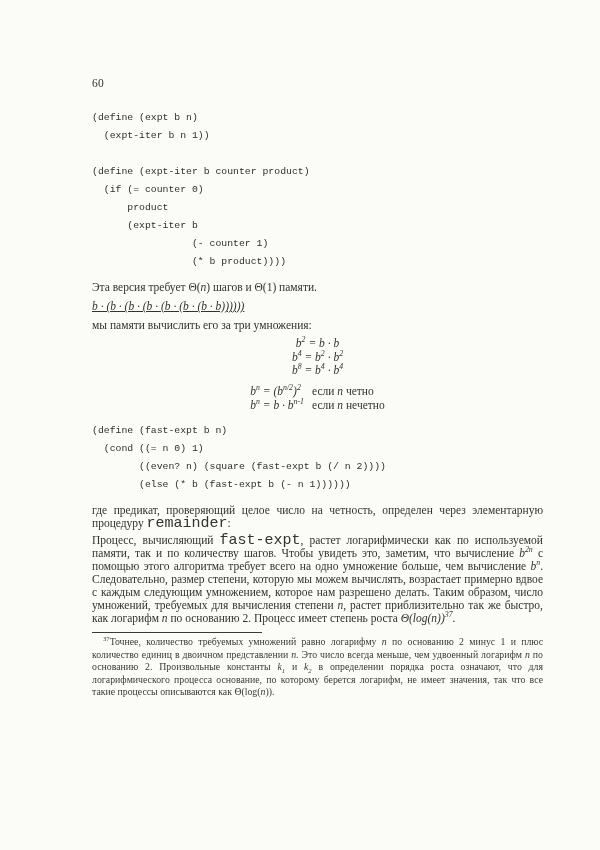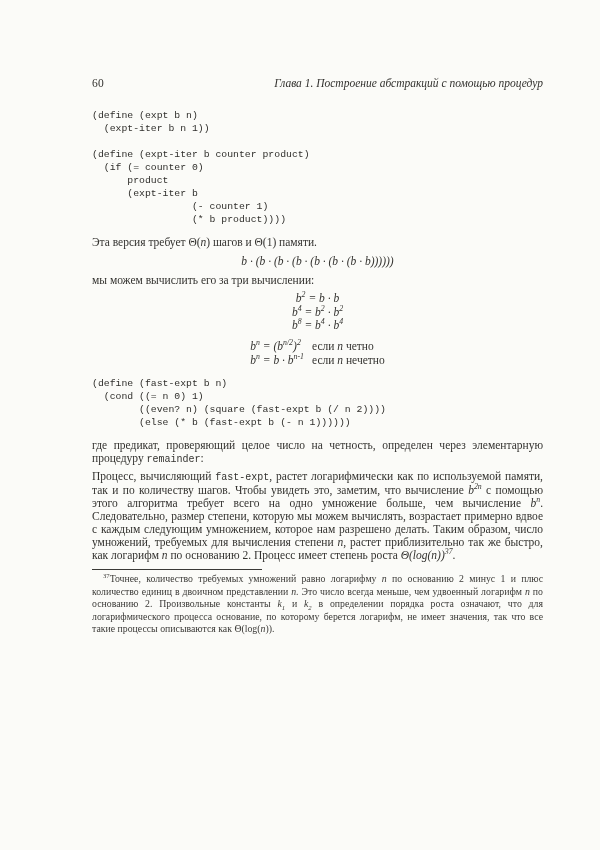--- a/index.html
+++ b/index.html
@@ -35,37 +35,38 @@
     font-size: 11.5px;
     line-height: 13px;
     text-align: justify;
   }
   p.body.indent { text-indent: 16px; }
   p.body.sp-above { margin-top: 4px; }
   pre.code {
     margin: 10px 0 10px 0;
     font-family: "Liberation Mono", monospace;
     font-size: 9.8px;
-    line-height: 13px;
+    line-height: 18px;
     color: #2f2e2b;
     white-space: pre;
   }
   .code-inline {
     font-family: "Liberation Mono", monospace;
-    font-size: 10px;
+    font-size: 15px;
   }
   .var { font-style: italic; }
   .math { font-style: italic; font-family: "Liberation Serif", serif; }
   sup { font-size: 68%; line-height: 0; vertical-align: super; }
   sub { font-size: 68%; line-height: 0; vertical-align: sub; }
   .formula-line {
-    text-align: center;
+    text-align: left;
     font-size: 11.5px;
     line-height: 13px;
     margin: 6px 0 6px 0;
+    text-decoration: underline;
   }
   .squares-wrap { text-align: center; margin: 5px 0 7px 0; }
   .squares { display: inline-block; text-align: center; }
   .squares .math { display: block; font-size: 11.5px; line-height: 13.5px; }
   .rules {
     display: grid;
     grid-template-columns: auto auto;
     column-gap: 8px;
     justify-content: center;
     font-size: 11.5px;
@@ -90,39 +91,38 @@
   }
 </style>
 </head>
 <body>
 
 <div class="page">
   <div class="content">
 
     <div class="running-header">
       <span class="page-num">60</span>
-      <span class="rh-title">Глава 1. Построение абстракций с помощью процедур</span>
     </div>
 
     <pre class="code">(define (expt b n)
   (expt-iter b n 1))
 
 (define (expt-iter b counter product)
   (if (= counter 0)
       product
       (expt-iter b
                  (- counter 1)
                  (* b product))))</pre>
 
     <p class="body">Эта версия требует Θ(<span class="var">n</span>) шагов и Θ(1) памяти.</p>
 
 
     <div class="formula-line math">b · (b · (b · (b · (b · (b · (b · b))))))</div>
 
-    <p class="body">мы можем вычислить его за три вычислении:</p>
+    <p class="body">мы памяти вычислить его за три умножения:</p>
 
     <div class="squares-wrap">
       <div class="squares">
         <span class="math">b<sup>2</sup> = b · b</span>
         <span class="math">b<sup>4</sup> = b<sup>2</sup> · b<sup>2</sup></span>
         <span class="math">b<sup>8</sup> = b<sup>4</sup> · b<sup>4</sup></span>
       </div>
     </div>
 
 

